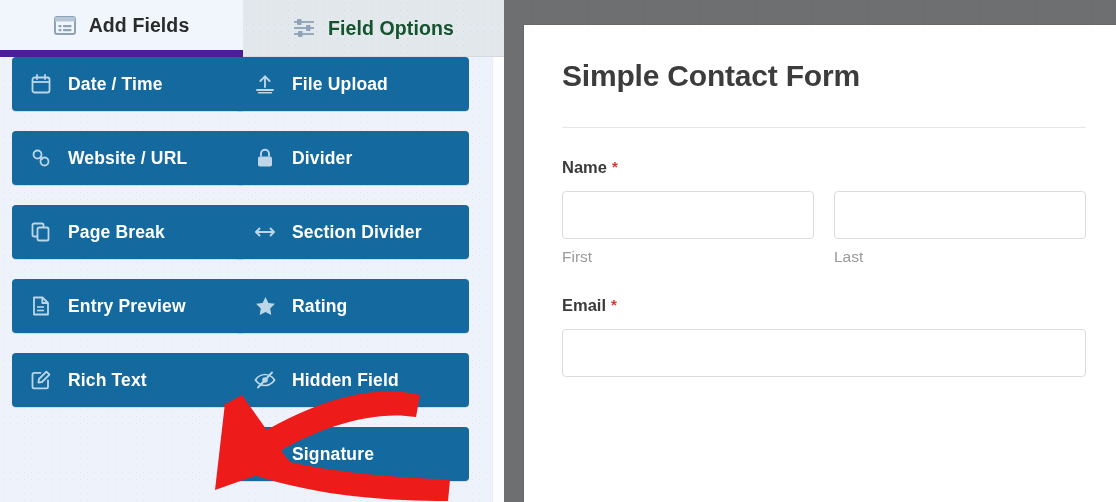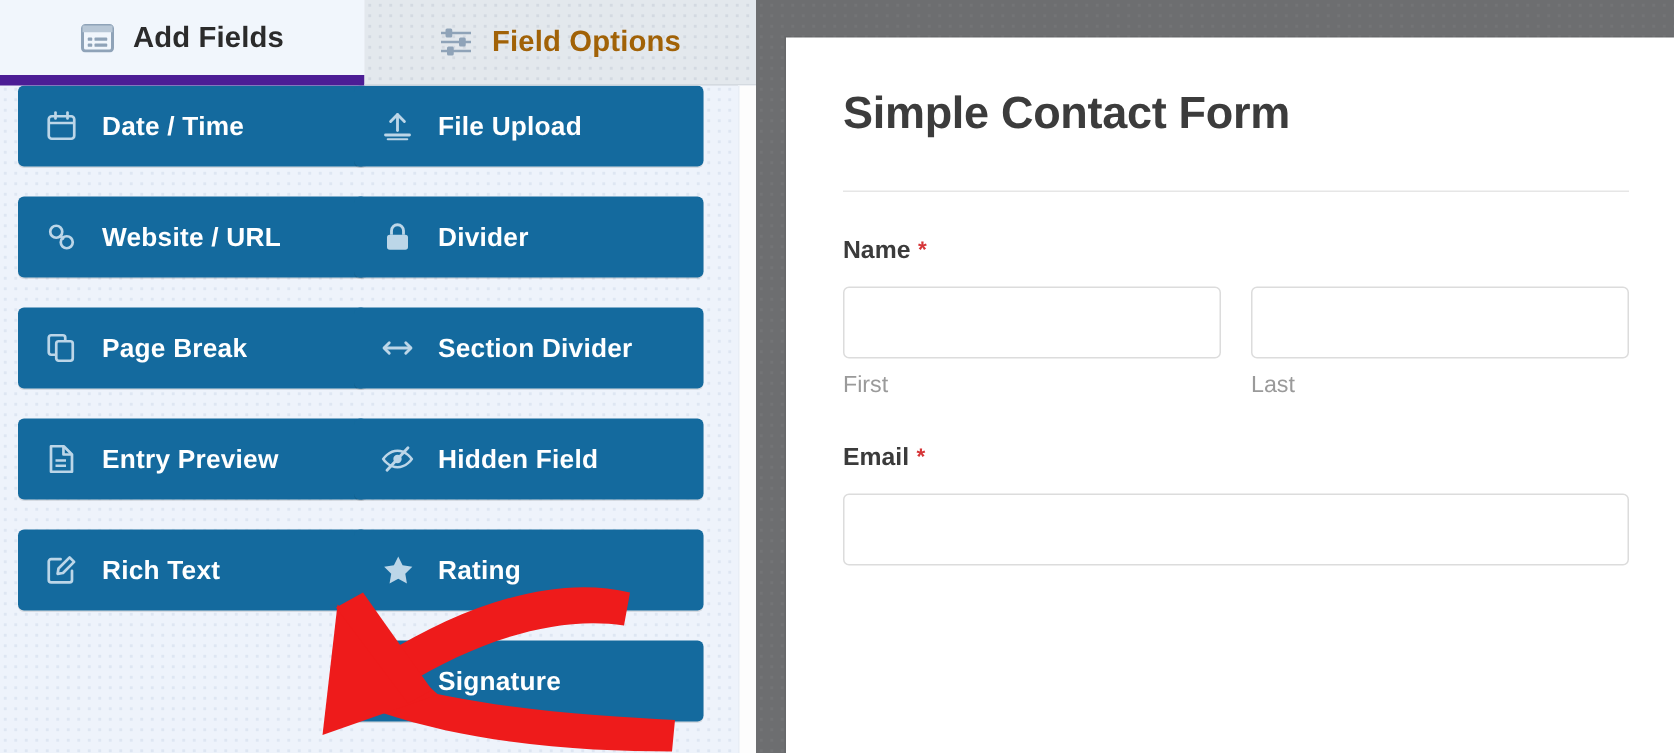--- a/index.html
+++ b/index.html
@@ -33,21 +33,21 @@
   .tab {
     height: 57px; display: flex; align-items: center; justify-content: center;
     gap: 13px; cursor: pointer; position: relative;
   }
   .tab-label { font-size: 19.5px; font-weight: bold; letter-spacing: .1px; }
   #tab-add-fields {
     width: 243px; background: #f1f6fc; color: #2b2b2b;
     border-bottom: 7px solid #4c1d95;
   }
   #tab-field-options {
-    width: 261px; background: #e3e8ed; color: #a16207;
+    width: 261px; background: #e3e8ed; color: #14532d;
     border-bottom: 1px solid #d4dae0;
   }
   #tab-field-options::before {
     content: ""; position: absolute; inset: 0;
     background-image: radial-gradient(#d3d9e1 0.9px, transparent 1px);
     background-size: 7px 7px; pointer-events: none;
   }
   #tab-field-options > * { position: relative; z-index: 1; }
 
   .icon-svg { display: block; }
@@ -270,36 +270,36 @@
               <line x1="2.5" y1="7" x2="19.5" y2="7" stroke="#bcd6e8" stroke-width="1.9" stroke-linecap="round"></line>
               <path d="M5.5 3.5L2 7l3.5 3.5" stroke="#bcd6e8" stroke-width="1.9" stroke-linecap="round" stroke-linejoin="round"></path>
               <path d="M16.5 3.5L20 7l-3.5 3.5" stroke="#bcd6e8" stroke-width="1.9" stroke-linecap="round" stroke-linejoin="round"></path>
             </svg>
           </span>
           <span class="field-btn-label">Section Divider</span>
         </div>
 
         <div class="field-btn">
           <span class="field-icon">
+            <svg class="icon-svg" width="21" height="20" viewBox="0 0 21 20" fill="none">
+              <path d="M10.5 1l2.9 5.9 6.5.95-4.7 4.6 1.1 6.5-5.8-3.05L4.7 19l1.1-6.5L1.1 7.85l6.5-.95z" fill="#bcd6e8"></path>
+            </svg>
+          </span>
+          <span class="field-btn-label">Rating</span>
+        </div>
+
+        <div class="field-btn">
+          <span class="field-icon">
             <svg class="icon-svg" width="22" height="18" viewBox="0 0 22 18" fill="none">
               <path d="M1.5 9S5 3.5 11 3.5 20.5 9 20.5 9 17 14.5 11 14.5 1.5 9 1.5 9z" stroke="#bcd6e8" stroke-width="1.7"></path>
               <circle cx="11" cy="9" r="2.8" fill="#bcd6e8"></circle>
               <line x1="4" y1="16.5" x2="18" y2="1.5" stroke="#bcd6e8" stroke-width="1.9" stroke-linecap="round"></line>
             </svg>
           </span>
           <span class="field-btn-label">Hidden Field</span>
-        </div>
-
-        <div class="field-btn">
-          <span class="field-icon">
-            <svg class="icon-svg" width="21" height="20" viewBox="0 0 21 20" fill="none">
-              <path d="M10.5 1l2.9 5.9 6.5.95-4.7 4.6 1.1 6.5-5.8-3.05L4.7 19l1.1-6.5L1.1 7.85l6.5-.95z" fill="#bcd6e8"></path>
-            </svg>
-          </span>
-          <span class="field-btn-label">Rating</span>
         </div>
 
         <div class="field-btn">
           <span class="field-icon">
             <svg class="icon-svg" width="20" height="20" viewBox="0 0 20 20" fill="none">
               <path d="M14.6 1.4l4 4-11 11-5 1 1-5z" fill="#bcd6e8"></path>
               <line x1="12.2" y1="3.8" x2="16.2" y2="7.8" stroke="#146a9e" stroke-width="1.4"></line>
             </svg>
           </span>
           <span class="field-btn-label">Signature</span>

